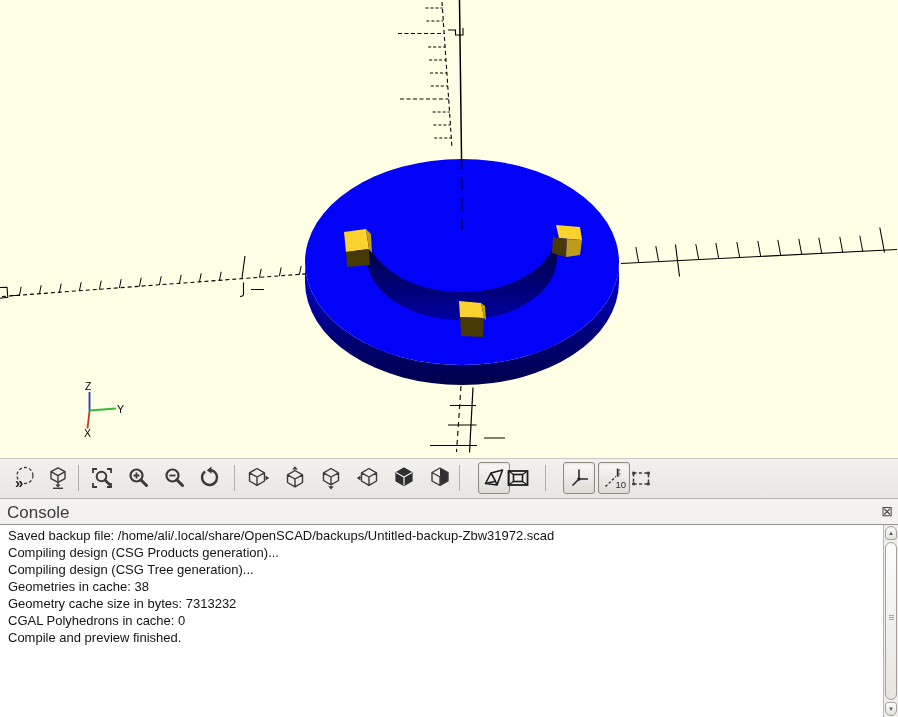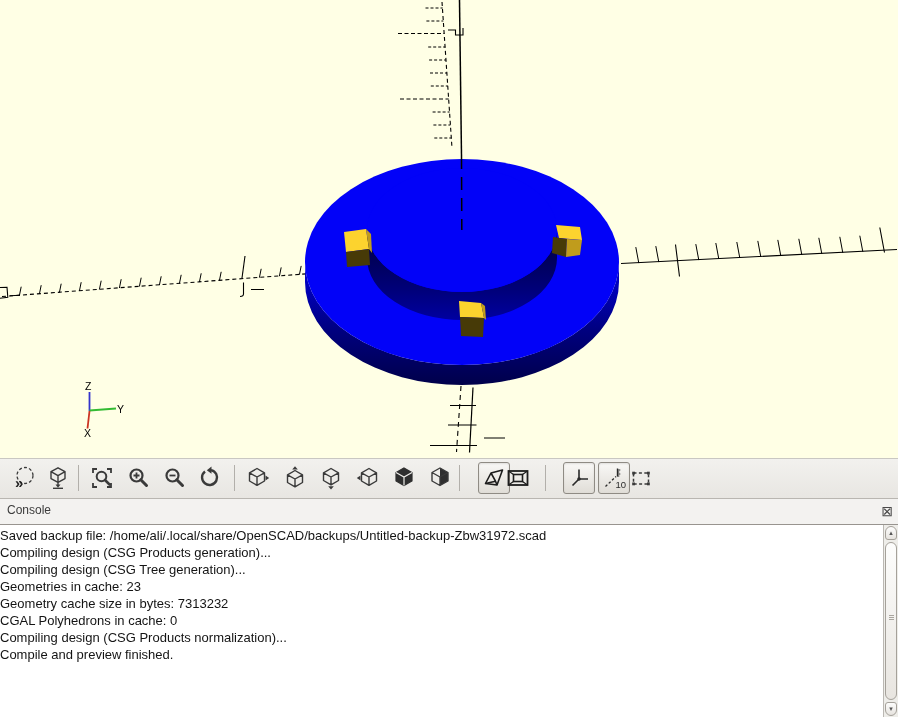--- a/index.html
+++ b/index.html
@@ -17,25 +17,25 @@
   .tb{position:absolute;top:3px;width:32px;height:32px;padding:3px;margin:0;
       border:1px solid transparent;background:transparent;border-radius:3px;box-sizing:border-box;}
   .tb svg{display:block;}
   .tb.pressed{border:1px solid #8f8b84;background:linear-gradient(#f9f8f6,#e0ddd7);
       box-shadow:inset 0 1px 2px rgba(0,0,0,.10);margin-left:12px;}
   .sep{position:absolute;top:6px;height:26px;width:1px;background:#b2afaa;}
 
   
   .console-header{position:absolute;left:0;top:498px;width:898px;height:26px;
       background:#f3f2f0;border-top:1px solid #b9b6b1;box-sizing:border-box;}
-  .console-title{position:absolute;left:7px;top:4px;font-size:12px;color:#3c3c3c;}
+  .console-title{position:absolute;left:7px;top:4px;font-size:17px;color:#3c3c3c;}
   .console-close{position:absolute;right:5px;top:3px;font-size:14px;color:#4a4a4a;cursor:default;line-height:18px;}
   .console-body{position:absolute;left:0;top:524px;width:898px;height:193px;background:#ffffff;
       border-top:1px solid #98948f;box-sizing:border-box;overflow:hidden;}
-  .console-lines{position:absolute;left:0;top:0;right:16px;padding:2px 0 0 0;
+  .console-lines{position:absolute;left:0;top:0;right:16px;padding:2px 0 0 8px;
       font-size:13px;line-height:17px;color:#141414;white-space:nowrap;}
   .console-line{height:17px;}
 
   
   .scrollbar{position:absolute;right:0;top:0;bottom:0;width:15px;background:#eeede9;
       border-left:1px solid #bbb8b3;box-sizing:border-box;}
   .sb-btn{position:absolute;left:1px;right:1px;height:14px;border:1px solid #a5a19a;
       background:linear-gradient(#fdfdfc,#e6e3de);text-align:center;font-size:7px;color:#555;
       line-height:12px;box-sizing:border-box;}
   .sb-up{top:1px;border-radius:6px 6px 3px 3px;}
@@ -277,24 +277,23 @@
   <div class="console-header">
     <span class="console-title">Console</span>
     <span class="console-close">⊠</span>
   </div>
 
   <div class="console-body">
     <div class="console-lines">
         <div class="console-line">Saved backup file: /home/ali/.local/share/OpenSCAD/backups/Untitled-backup-Zbw31972.scad</div>
         <div class="console-line">Compiling design (CSG Products generation)...</div>
         <div class="console-line">Compiling design (CSG Tree generation)...</div>
-        <div class="console-line">Geometries in cache: 23</div>
+        <div class="console-line">Geometries in cache: 38</div>
         <div class="console-line">Geometry cache size in bytes: 7313232</div>
         <div class="console-line">CGAL Polyhedrons in cache: 0</div>
-        <div class="console-line">Compiling design (CSG Products normalization)...</div>
         <div class="console-line">Compile and preview finished.</div>
       </div>
     <div class="scrollbar">
       <div class="sb-btn sb-up">▴</div>
       <div class="sb-thumb">
           <div class="sb-grip"></div>
         </div>
       <div class="sb-btn sb-down">▾</div>
     </div>
   </div>

